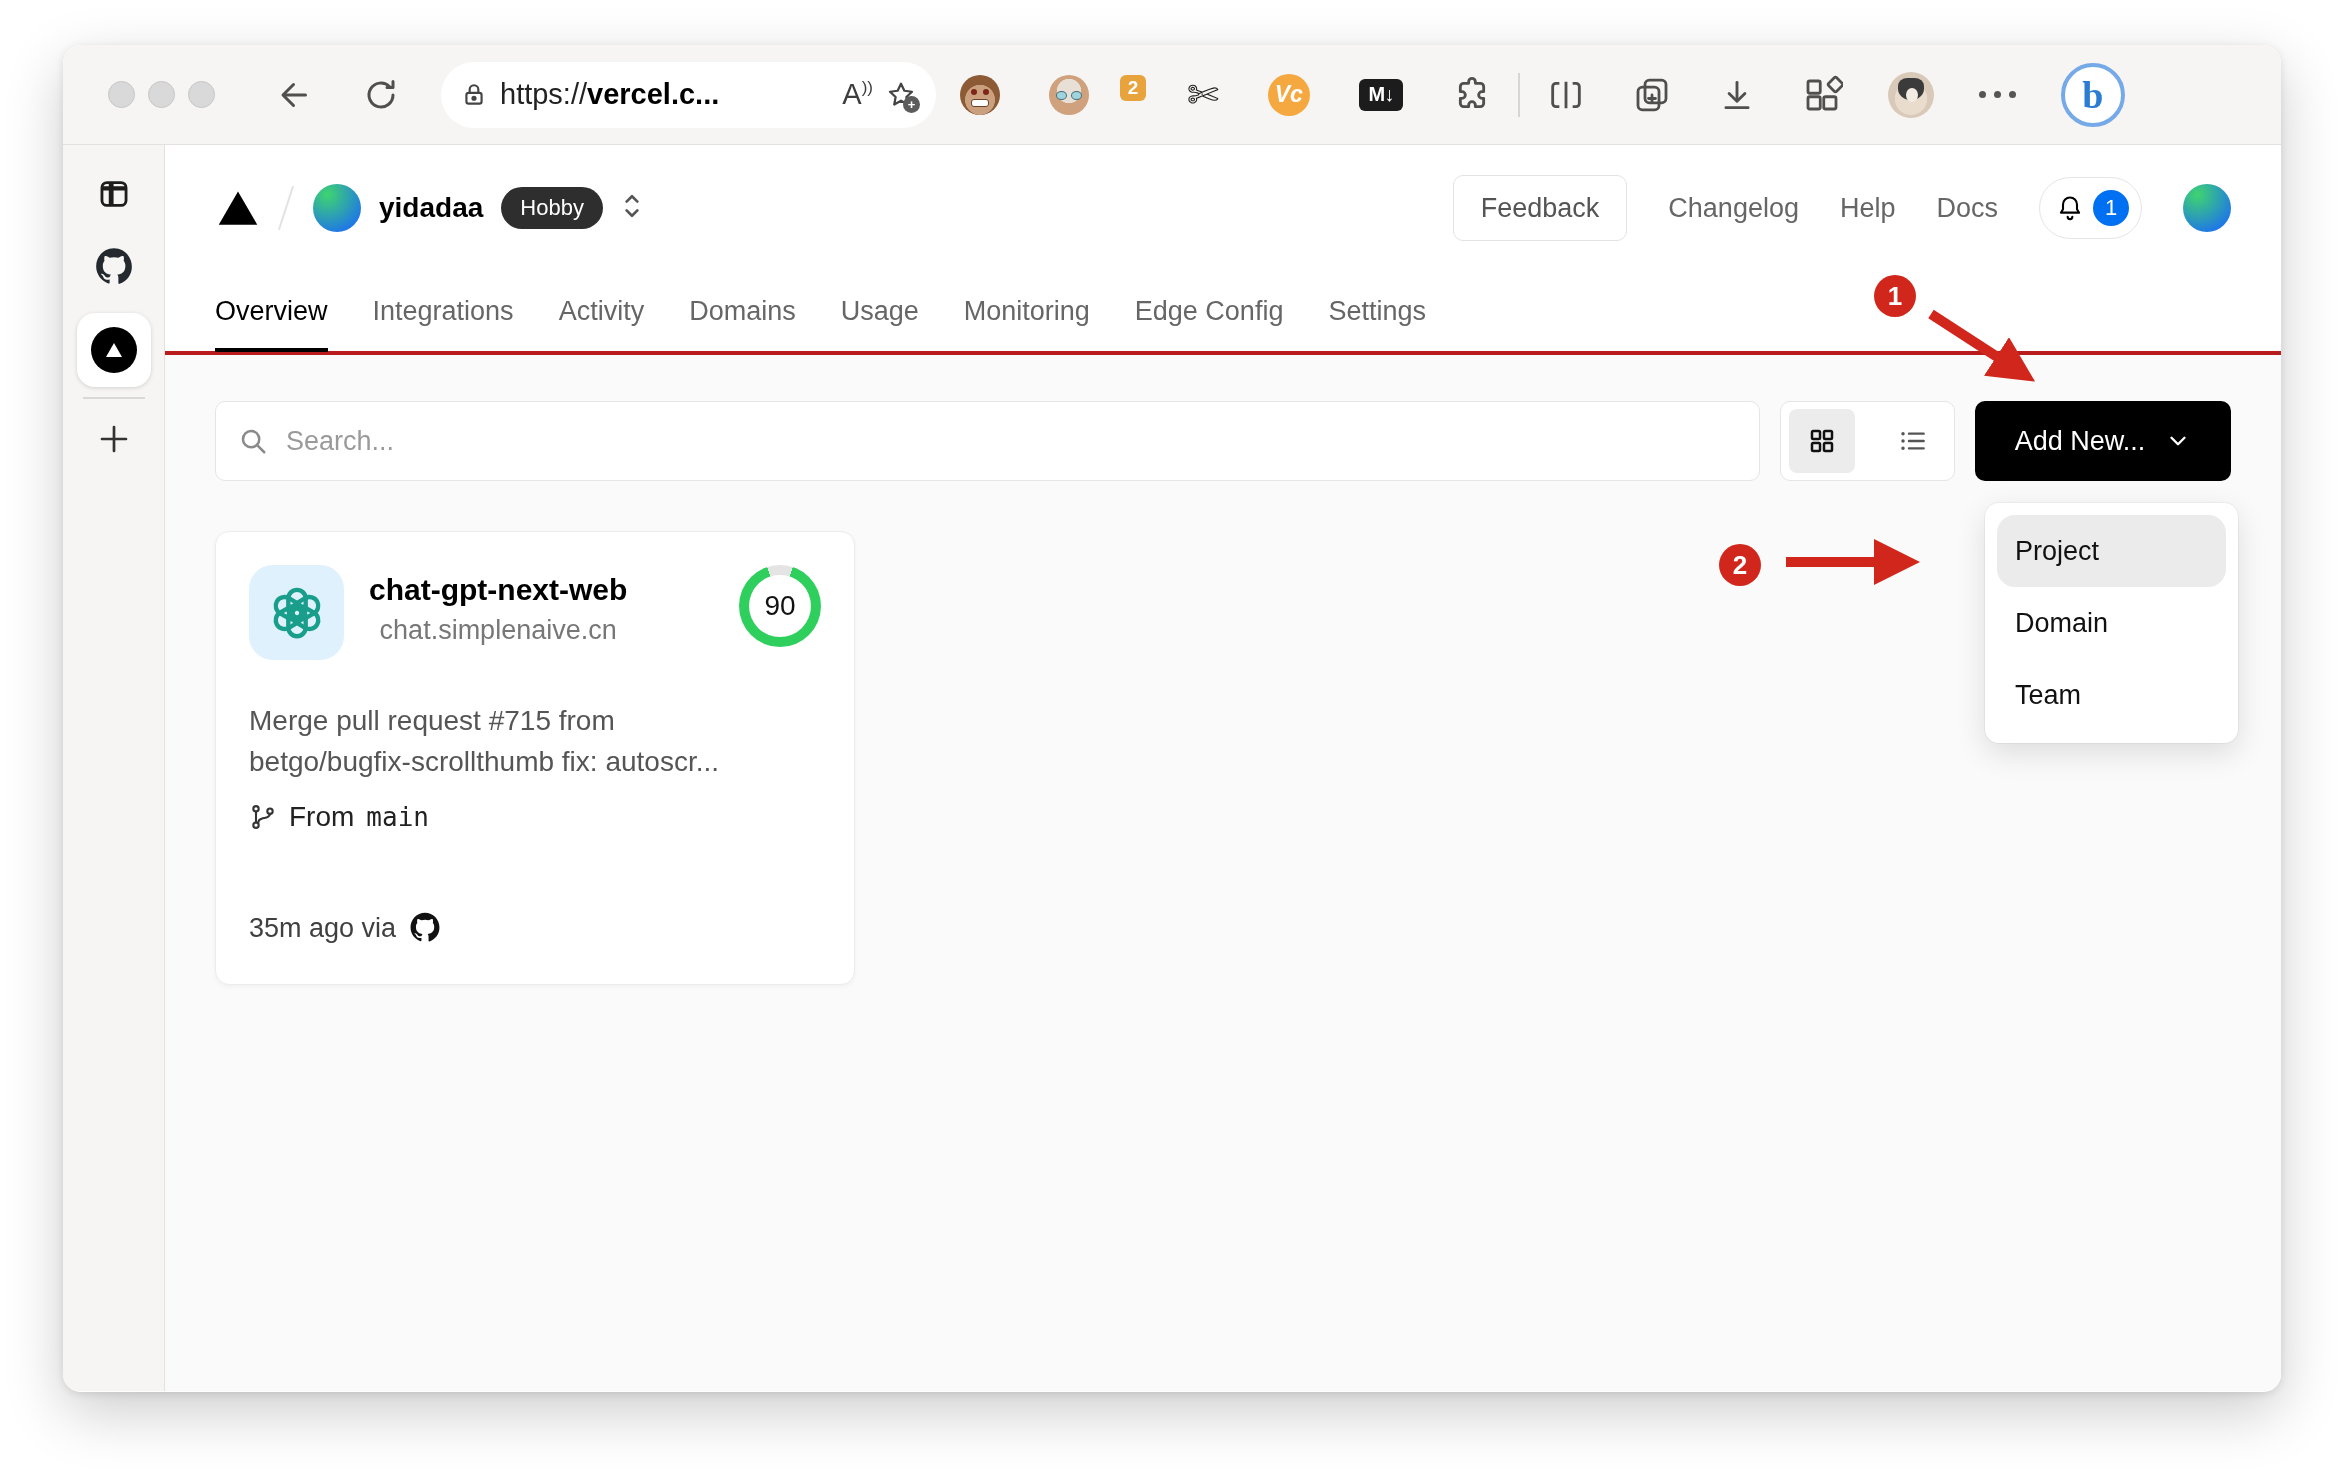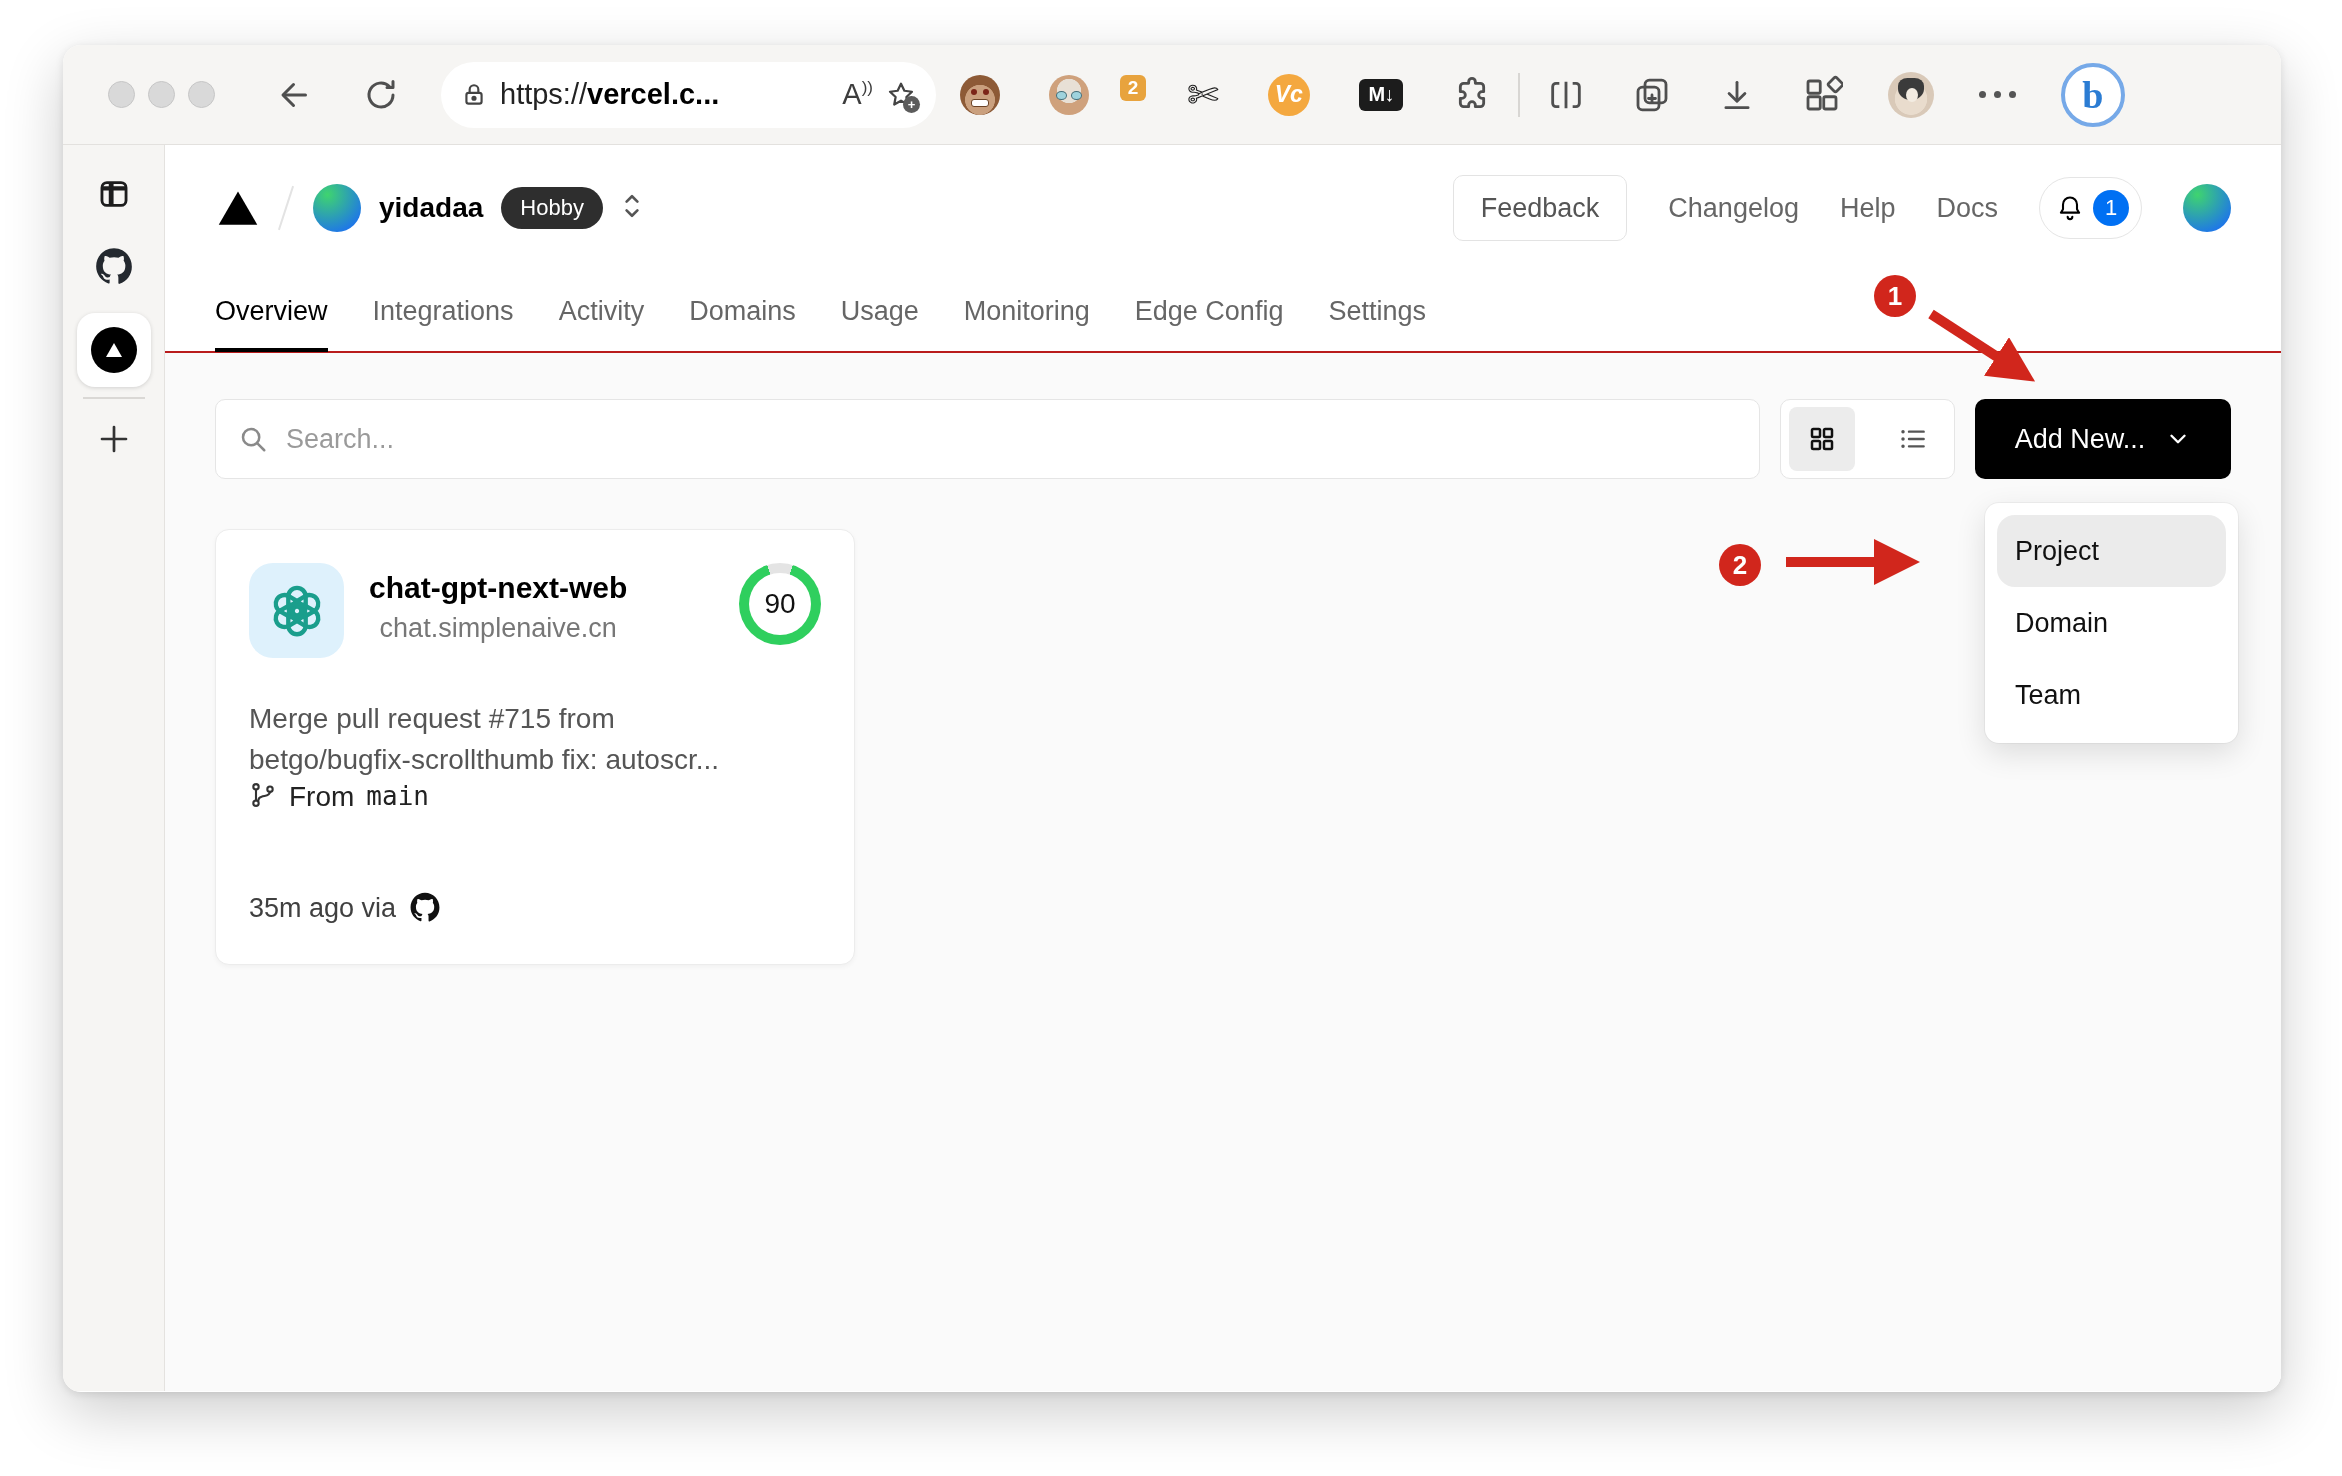--- a/index.html
+++ b/index.html
@@ -76,21 +76,21 @@
   .active-tile {
     width:74px; height:74px; background:#fff; border-radius:18px; box-shadow:0 1px 4px rgba(0,0,0,.15);
     display:flex; align-items:center; justify-content:center; margin-bottom:10px;
   }
   .v-circle { width:46px; height:46px; border-radius:50%; background:#000; display:flex; align-items:center; justify-content:center; }
   .tile-div { width:62px; height:2px; background:#dad8d5; margin-bottom:22px; }
   .plus { color:#333; }
 
   
   .page { flex:1; background:#fff; display:flex; flex-direction:column; position:relative; }
-  .page-header { border-bottom:2px solid #b91c1c; background:#fff; }
+  .page-header { border-bottom:4px solid #b91c1c; background:#fff; }
   .header-row { height:126px; display:flex; align-items:center; padding:0 50px; }
   .v-logo { color:#000; flex:none; }
   .slash { width:2px; height:46px; background:#e3e3e3; transform:rotate(18deg); margin:0 26px 0 24px; }
   .team-avatar, .user-avatar { width:48px; height:48px; border-radius:50%; background:radial-gradient(circle at 30% 22%, #3fd46f, #1f78e6 78%); flex:none; }
   .team-name { font-size:28px; font-weight:bold; color:#000; margin-left:18px; }
   .plan-badge { margin-left:18px; background:#2e2e2e; color:#fff; font-size:22px; padding:8px 19px; border-radius:999px; }
   .selector { margin-left:16px; color:#555; }
   .header-right { margin-left:auto; display:flex; align-items:center; gap:41px; }
   .feedback-btn { border:1px solid #e3e3e3; background:#fff; border-radius:10px; height:66px; padding:0 27px; font-size:27px; color:#555; display:flex; align-items:center; }
   .hlink { font-size:27px; color:#666; }
@@ -120,21 +120,21 @@
   }
   .card-top { display:flex; align-items:flex-start;text-align:center; }
   .proj-logo { width:95px; height:95px; border-radius:24px; background:#def1fc; display:flex; align-items:center; justify-content:center; flex:none; }
   .proj-meta { margin-left:25px; padding-top:8px; }
   .proj-name { font-size:30px; font-weight:bold; color:#000; }
   .proj-domain { font-size:27px; color:#777; margin-top:8px; }
   .score-ring { margin-left:auto; width:82px; height:82px; border-radius:50%;
     background:conic-gradient(from 18deg, #2fcf5e 0 90%, #e4e4e4 0); position:relative; flex:none; }
   .score-ring i { position:absolute; inset:10px; background:#fff; border-radius:50%; display:flex; align-items:center; justify-content:center; font-style:normal; font-size:28px; color:#111; }
   .commit { margin-top:40px; font-size:28px; color:#555; line-height:1.48; }
-  .branch-row { margin-top:0; display:flex; align-items:flex-start; gap:12px; font-size:28px; color:#222; }
+  .branch-row { margin-top:18px; display:flex; align-items:center; gap:12px; font-size:28px; color:#222; }
   .branch-row .mono { font-family:"DejaVu Sans Mono", monospace; font-size:26px; }
   .time-row { margin-top:77px; display:flex; align-items:flex-end; gap:12px; font-size:27px; color:#404040; }
   .gh-small { color:#111; }
 
   
   .dropdown {
     position:absolute; left:1922px; top:458px; width:253px; background:#fff; border-radius:14px;
     box-shadow:0 10px 30px rgba(0,0,0,.12), 0 0 0 1px #f0f0f0; padding:12px; z-index:30;
   }
   .dd-item { height:72px; display:flex; align-items:center; padding:0 18px; font-size:27px; color:#111; border-radius:18px; }

